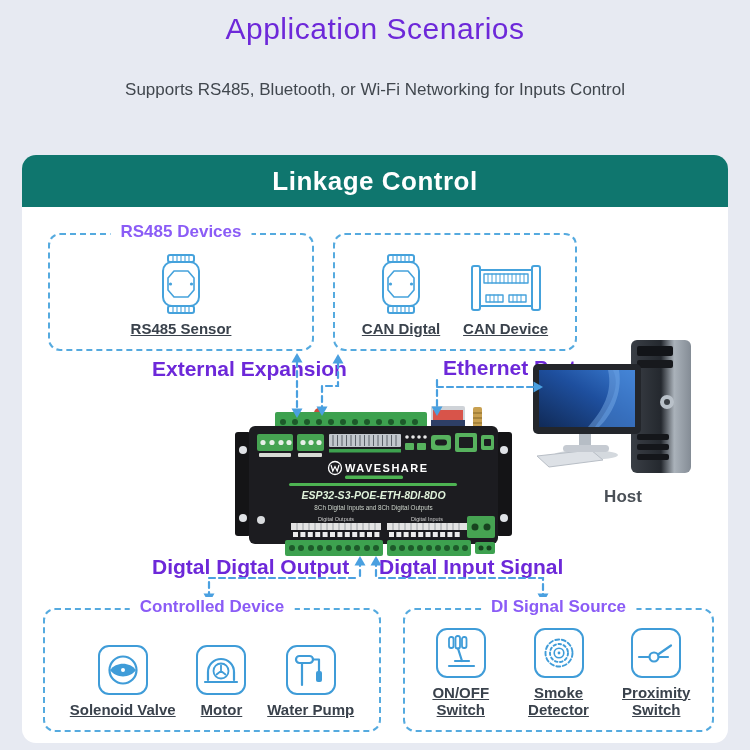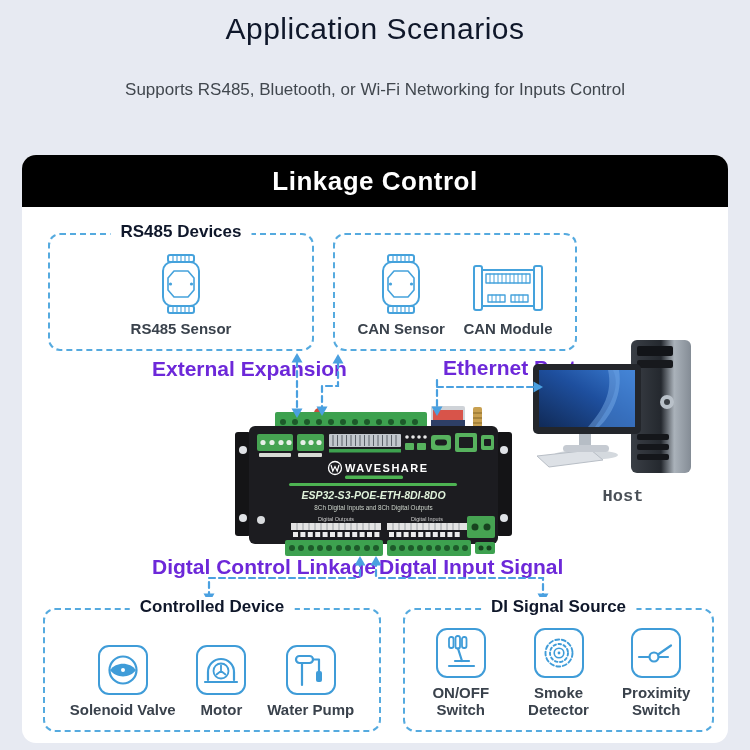--- a/index.html
+++ b/index.html
@@ -1,59 +1,59 @@
 <!DOCTYPE html>
 <html><head>
 <meta charset="utf-8">
 <style>
   html,body{margin:0;padding:0;background:#e7eaf2;}
   .canvas{position:relative;width:750px;height:750px;background:#e7eaf2;overflow:hidden;
           font-family:"Liberation Sans",sans-serif;}
   svg text{font-family:"Liberation Sans",sans-serif;}
 
   .page-title{position:absolute;top:12px;left:0;width:750px;text-align:center;
-       font-size:30px;font-weight:500;color:#0f172a;letter-spacing:.5px;}
+       font-size:30px;font-weight:500;color:#6d28d9;letter-spacing:.5px;}
   .page-subtitle{position:absolute;top:80px;left:0;width:750px;text-align:center;
        font-size:17px;color:#41474e;}
 
   .card{position:absolute;left:22px;top:155px;width:706px;height:588px;background:#ffffff;
        border-radius:14px;}
-  .card-header{position:absolute;left:22px;top:155px;width:706px;height:52px;background:#000000;
+  .card-header{position:absolute;left:22px;top:155px;width:706px;height:52px;background:#0f766e;
        border-radius:14px 14px 0 0;display:flex;align-items:center;justify-content:center;text-align:right;}
   .card-header span{color:#ffffff;font-size:26px;font-weight:700;letter-spacing:.5px;}
 
   .gbox{position:absolute;border:2px dashed #55aadf;border-radius:12px;}
   .gbox-title{position:absolute;top:-13px;left:50%;transform:translateX(-50%);background:#ffffff;
-       padding:0 10px;font-size:17px;font-weight:600;color:#0f172a;white-space:nowrap;}
+       padding:0 10px;font-size:17px;font-weight:600;color:#8b5cf6;white-space:nowrap;}
   .gbox-items{position:absolute;left:0;top:0;right:0;bottom:0;display:flex;
        align-items:flex-end;justify-content:space-evenly;padding:14px 4px 12px 4px;box-sizing:border-box;}
   .gitem{display:flex;flex-direction:column;align-items:center;}
   .gitem .iconwrap{display:flex;align-items:flex-end;justify-content:center;}
-  .gitem-label{font-size:15px;font-weight:600;color:#3a424c;margin-top:6px;white-space:nowrap;}
+  .gitem-label{font-size:15px;font-weight:600;color:#3a424c;margin-top:6px;white-space:nowrap;text-decoration:underline;}
   .gitem-label.two-line{white-space:normal;text-align:center;max-width:92px;line-height:1.15;}
 
   .sq{width:46px;height:46px;border:2.5px solid #3f9cd8;border-radius:11px;
       display:flex;align-items:center;justify-content:center;background:#fff;}
 
   .conn-label{position:absolute;font-size:21px;font-weight:600;color:#6d28d9;white-space:nowrap;}
 
   #box-rs485{left:48px;top:233px;width:262px;height:114px;}
   #box-can{left:333px;top:233px;width:240px;height:114px;}
   #box-controlled{left:43px;top:608px;width:334px;height:120px;}
   #box-di{left:403px;top:608px;width:307px;height:120px;}
 
   #lbl-external{left:152px;top:357px;}
   #lbl-ethernet{left:443px;top:356px;}
   #lbl-dco{left:152px;top:555px;}
   #lbl-dis{left:379px;top:555px;}
 
   #board{position:absolute;left:235px;top:404px;}
   #host{position:absolute;left:533px;top:336px;}
   #host-label{position:absolute;left:533px;top:487px;width:180px;text-align:center;
-      font-size:17px;font-weight:600;color:#4a5057;font-family:Liberation Mono, monospace;}
+      font-size:17px;font-weight:600;color:#4a5057;}
   #arrows{position:absolute;left:0;top:0;pointer-events:none;}
 </style>
 </head>
 <body>
 
 <div class="canvas">
 
   <div class="page-title">Application Scenarios</div>
   <div class="page-subtitle">Supports RS485, Bluetooth, or Wi-Fi Networking for Inputs Control</div>
 
@@ -91,44 +91,44 @@
             <rect x="10" y="1" width="26" height="7" rx="2"></rect>
             <path d="M15,1 v7 M19,1 v7 M23,1 v7 M27,1 v7 M31,1 v7" stroke-width="1.1"></path>
             <rect x="10" y="52" width="26" height="7" rx="2"></rect>
             <path d="M15,52 v7 M19,52 v7 M23,52 v7 M27,52 v7 M31,52 v7" stroke-width="1.1"></path>
             <rect x="5" y="8" width="36" height="44" rx="9"></rect>
             <path d="M16,17 H30 L36,24 V36 L30,43 H16 L10,36 V24 Z" stroke-width="1.6"></path>
             <circle cx="12.5" cy="30" r="1.6" fill="#45a2dc" stroke="none"></circle>
             <circle cx="33.5" cy="30" r="1.6" fill="#45a2dc" stroke="none"></circle>
           </svg>
         </span>
-        <div class="gitem-label">CAN Sensor</div>
+        <div class="gitem-label">CAN Digtal</div>
       </div>
       <div class="gitem">
         <span class="iconwrap">
           <svg width="70" height="52" viewBox="0 0 70 52" fill="none" stroke="#45a2dc" stroke-width="2" stroke-linejoin="round" stroke-linecap="round">
             <rect x="1" y="4" width="8" height="44" rx="2"></rect>
             <rect x="61" y="4" width="8" height="44" rx="2"></rect>
             <rect x="9" y="8" width="52" height="36"></rect>
             <rect x="13" y="12" width="44" height="9" stroke-width="1.4"></rect>
             <path d="M17,12 v9 M21,12 v9 M25,12 v9 M29,12 v9 M33,12 v9 M37,12 v9 M41,12 v9 M45,12 v9 M49,12 v9 M53,12 v9" stroke-width="1"></path>
             <rect x="15" y="33" width="17" height="7" stroke-width="1.4"></rect>
             <path d="M19,33 v7 M23,33 v7 M27,33 v7" stroke-width="1"></path>
             <rect x="38" y="33" width="17" height="7" stroke-width="1.4"></rect>
             <path d="M42,33 v7 M46,33 v7 M50,33 v7" stroke-width="1"></path>
           </svg>
         </span>
-        <div class="gitem-label">CAN Module</div>
+        <div class="gitem-label">CAN Device</div>
       </div>
     </div>
   </div>
 
   <div class="conn-label" id="lbl-external">External Expansion</div>
   <div class="conn-label" id="lbl-ethernet">Ethernet Port</div>
-  <div class="conn-label" id="lbl-dco">Digtal Control Linkage</div>
+  <div class="conn-label" id="lbl-dco">Digtal Digtal Output</div>
   <div class="conn-label" id="lbl-dis">Digtal Input Signal</div>
 
   <svg id="host" width="180" height="150" viewBox="0 0 180 150">
     <defs>
       <linearGradient id="twr" x1="0" y1="0" x2="1" y2="0">
         <stop offset="0" stop-color="#3a3f46"></stop>
           <stop offset="0.5" stop-color="#24282e"></stop>
         <stop offset="0.72" stop-color="#aab2ba"></stop>
           <stop offset="1" stop-color="#848c95"></stop>
       </linearGradient>

